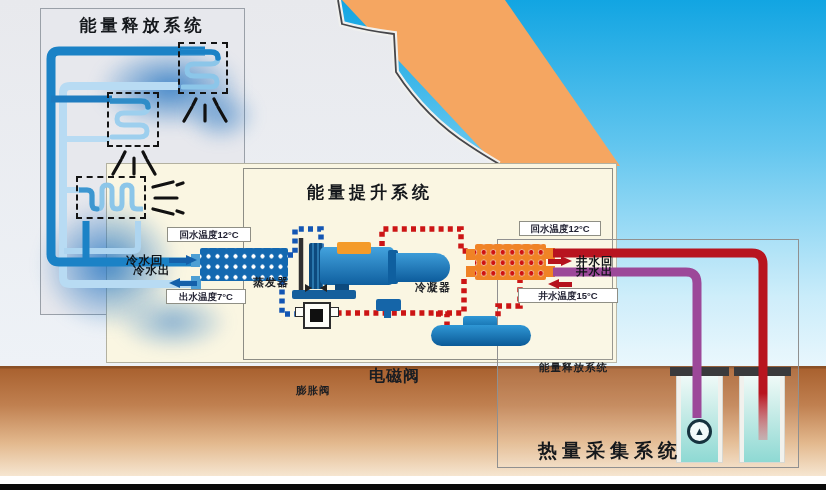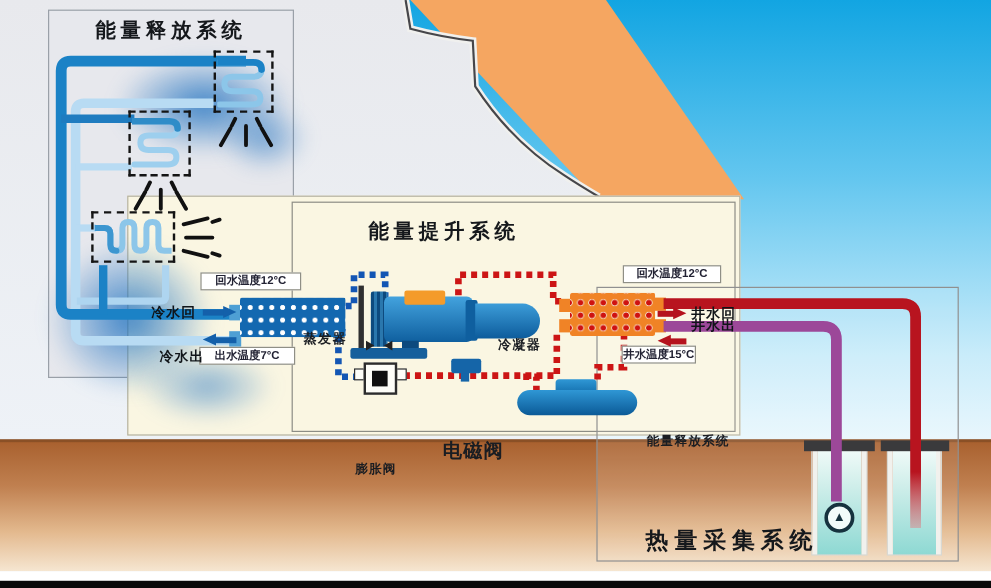--- a/index.html
+++ b/index.html
@@ -195,28 +195,28 @@
       <span>▲</span>
     </div>
 
   <div class="title" style="left:40px;top:14px;width:205px;font-size:17px;letter-spacing:4px;">能量释放系统</div>
   <div class="title" style="left:520px;top:438px;width:180px;font-size:19px;letter-spacing:5px;">热量采集系统</div>
   <div class="title" style="left:250px;top:181px;width:240px;font-size:17px;letter-spacing:4px;">能量提升系统</div>
 
   <div class="tagbox" style="left:167px;top:227px;width:84px;">回水温度12°C</div>
   <div class="tagbox" style="left:166px;top:289px;width:80px;">出水温度7°C</div>
   <div class="tagbox" style="left:519px;top:221px;width:82px;">回水温度12°C</div>
-  <div class="tagbox" style="left:518px;top:288px;width:62px;">井水温度15°C</div>
+  <div class="tagbox" style="left:518px;top:288px;width:100px;">井水温度15°C</div>
 
   <div class="rowlabel" style="left:126px;top:253px;">冷水回</div>
   <div class="arrow" style="left:169px;top:255px;">
     <span class="bar" style="background:#1460aa;"></span>
       <span class="head" style="border-left:11px solid #1460aa;"></span>
   </div>
-  <div class="rowlabel" style="left:133px;top:290px;">冷水出</div>
+  <div class="rowlabel" style="left:133px;top:263px;">冷水出</div>
   <div class="arrow left" style="left:169px;top:278px;">
     <span class="bar" style="background:#1460aa;"></span>
       <span class="head" style="border-left:11px solid #1460aa;"></span>
   </div>
 
   <div class="rowlabel" style="left:576px;top:254px;">井水回</div>
   <div class="arrow" style="left:548px;top:256px;width:24px;">
     <span class="bar" style="background:#b5121d;width:14px;"></span>
       <span class="head" style="border-left:11px solid #b5121d;"></span>
   </div>

